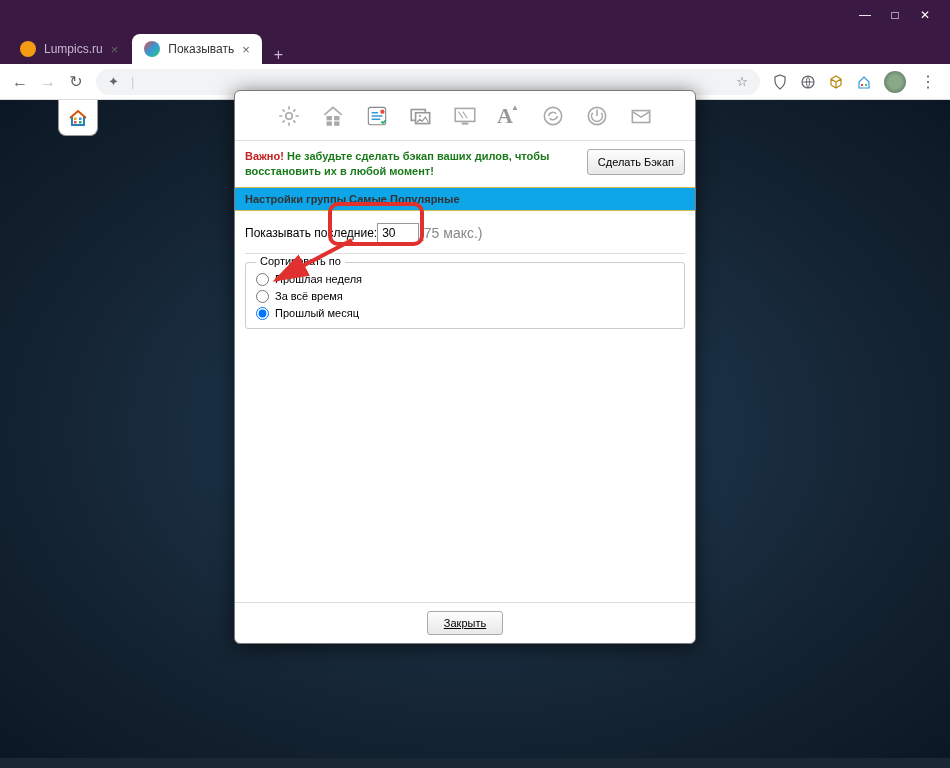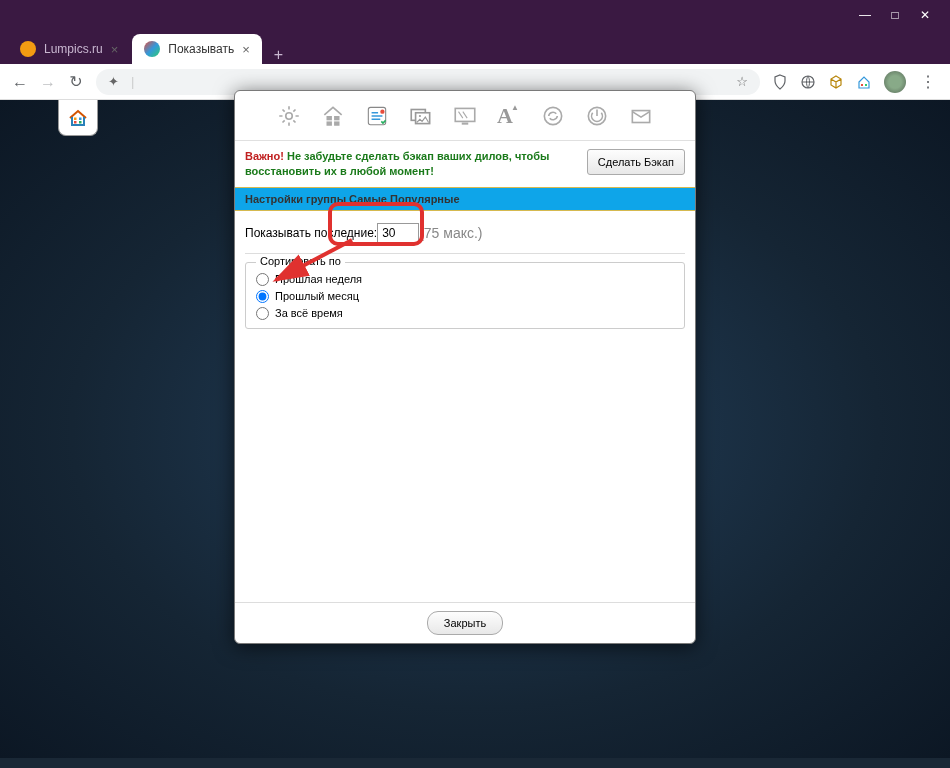--- a/index.html
+++ b/index.html
@@ -49,21 +49,21 @@
 .row-show { display: flex; align-items: center; gap: 0; padding: 4px 0 10px 0; border-bottom: 1px solid #ddd; }
 .row-show input { width: 42px; border: 1px solid #999; padding: 2px 4px; text-align: left; font-size: 12px; }
 .row-show .max { font-size: 14px; color: #888; }
 
 .sort-group { margin-top: 8px; border: 1px solid #ccc; border-radius: 3px; padding: 8px 10px 6px 10px; position: relative; }
 .sort-legend { position: absolute; top: -8px; left: 10px; background: #fff; padding: 0 4px; font-size: 11px; }
 .radio-row { display: flex; align-items: center; gap: 6px; font-size: 11px; padding: 2px 0; }
 .radio-row input { cursor: pointer; }
 
 .footer { border-top: 1px solid #ddd; padding: 8px; display: flex; justify-content: center; }
-.close-btn { background: linear-gradient(#fdfdfd,#e8e8e8); border: 1px solid #aaa; border-radius: 11px; font-size: 11px; padding: 5px 16px; cursor: pointer; }
+.close-btn { background: linear-gradient(#fdfdfd,#e8e8e8); border: 1px solid #aaa; border-radius: 3px; font-size: 11px; padding: 5px 16px; cursor: pointer; text-decoration: underline; }
 
 .filler { flex: 1; }
 </style>
 </head>
 <body>
 
 <div class="titlebar">
   <div class="titlebar-btn">—</div>
   <div class="titlebar-btn">□</div>
   <div class="titlebar-btn close">✕</div>
@@ -216,26 +216,26 @@
         <span class="max">(75 макс.)</span>
       </div>
 
       <div class="sort-group">
         <div class="sort-legend">Сортировать по</div>
         <label class="radio-row">
           <input type="radio" name="sort" style="">
           <span>Прошлая неделя</span>
         </label>
         <label class="radio-row">
+          <input type="radio" name="sort" style="">
+          <span>За всё время</span>
+        </label>
+        <label class="radio-row">
           <input type="radio" name="sort" checked="" style="">
           <span>Прошлый месяц</span>
-        </label>
-        <label class="radio-row">
-          <input type="radio" name="sort" style="">
-          <span>За всё время</span>
         </label>
       </div>
     </div>
 
     <div class="filler"></div>
 
     <div class="footer">
       <button class="close-btn">Закрыть</button>
     </div>
   </div>

